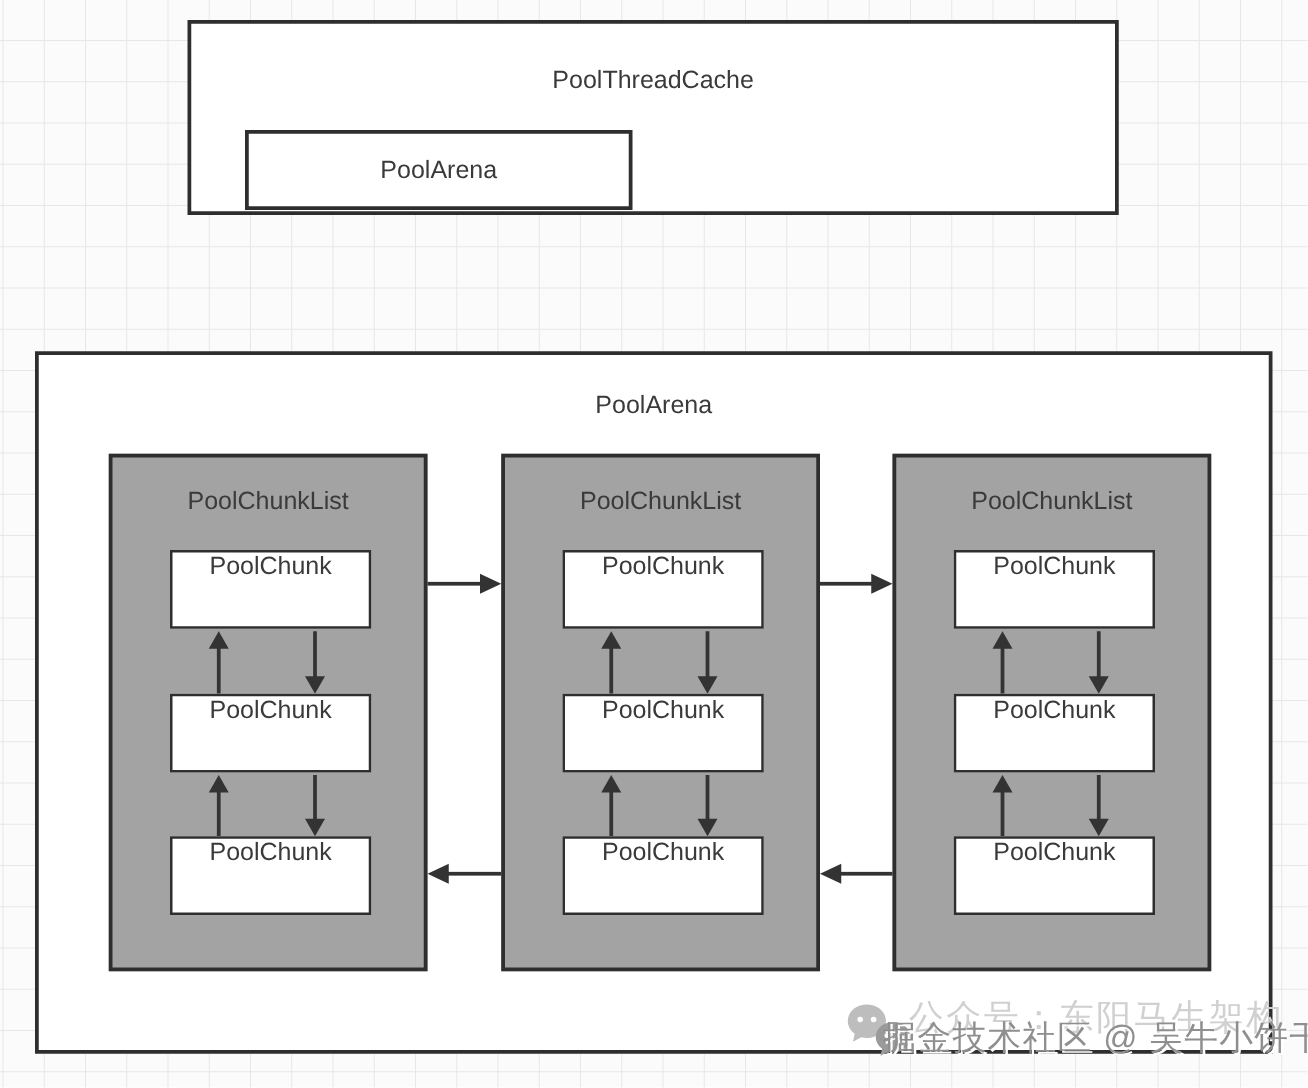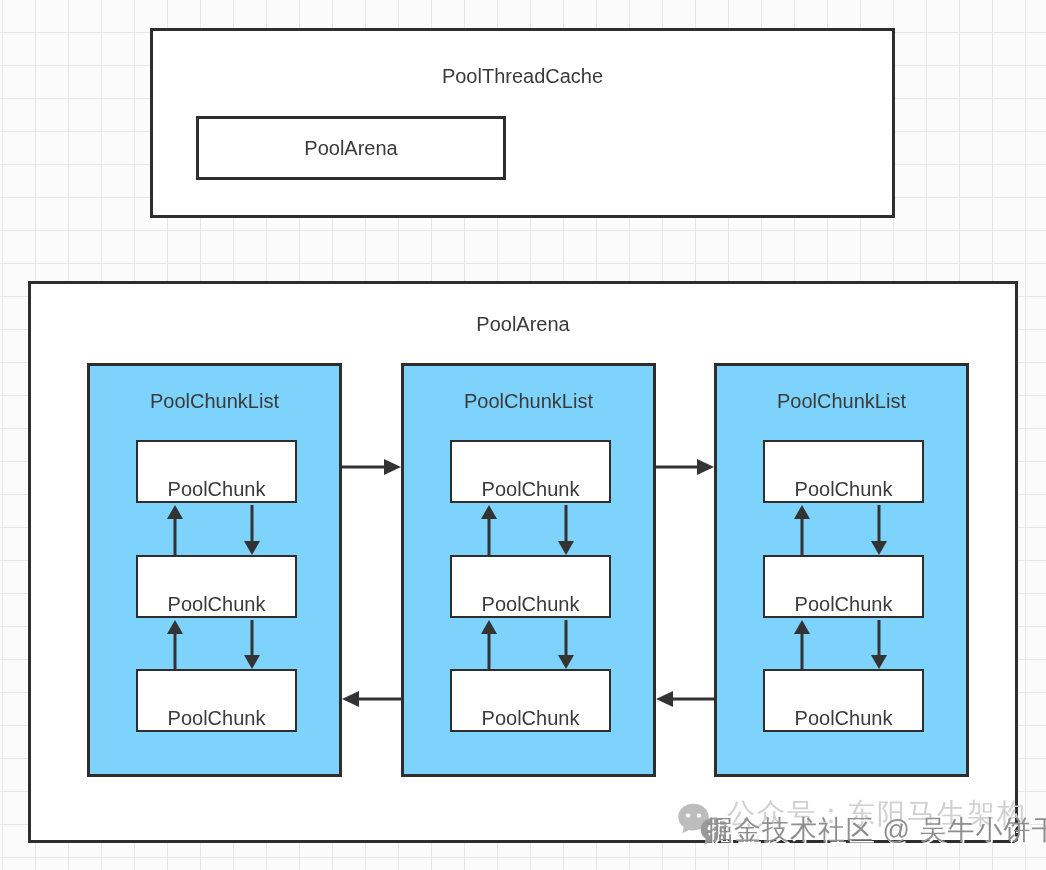--- a/index.html
+++ b/index.html
@@ -24,21 +24,21 @@
   .box-title {
     position: absolute;
     left: 0; right: 0;
     text-align: center;
     font-size: 20px;
     color: #3a3a3a;
     white-space: nowrap;
   }
 
   
-  .thread-cache { left: 150px; top: 28px; width: 745px; height: 190px; }
+  .thread-cache { left: 150px; top: 16px; width: 745px; height: 156px; }
   .thread-cache .box-title { top: 34px; }
   .inner-box {
     position: absolute;
     top: 85px;
     height: 64px;
     background: #ffffff;
     border: 3px solid #2e2e2e;
     display: flex;
     align-items: center;
     justify-content: center;
@@ -49,42 +49,42 @@
 
   
   .arena { left: 28px; top: 281px; width: 990px; height: 562px; }
   .arena .box-title { top: 29px; }
 
   .chunk-list {
     position: absolute;
     top: 79px;
     width: 255px;
     height: 414px;
-    background: #7dd3fc;
+    background: #a3a3a3;
     border: 3px solid #2e2e2e;
   }
   .list-1 { left: 56px; }
   .list-2 { left: 370px; }
   .list-3 { left: 683px; }
   .list-title {
     position: absolute;
     top: 24px; left: 0; right: 0;
     text-align: center;
     font-size: 20px;
     white-space: nowrap;
   }
   .chunk {
     position: absolute;
     left: 46px;
     width: 161px;
     height: 63px;
     background: #ffffff;
     border: 2.5px solid #2e2e2e;
     display: flex;
-    align-items: flex-end;
+    align-items: flex-start;
     justify-content: center;
     font-size: 20px;
   }
   .c1 { top: 74px; }
   .c2 { top: 189px; }
   .c3 { top: 303px; }
 
   
   .varrow { position: absolute; width: 16px; }
   .g1 { top: 139px; height: 50px; }

